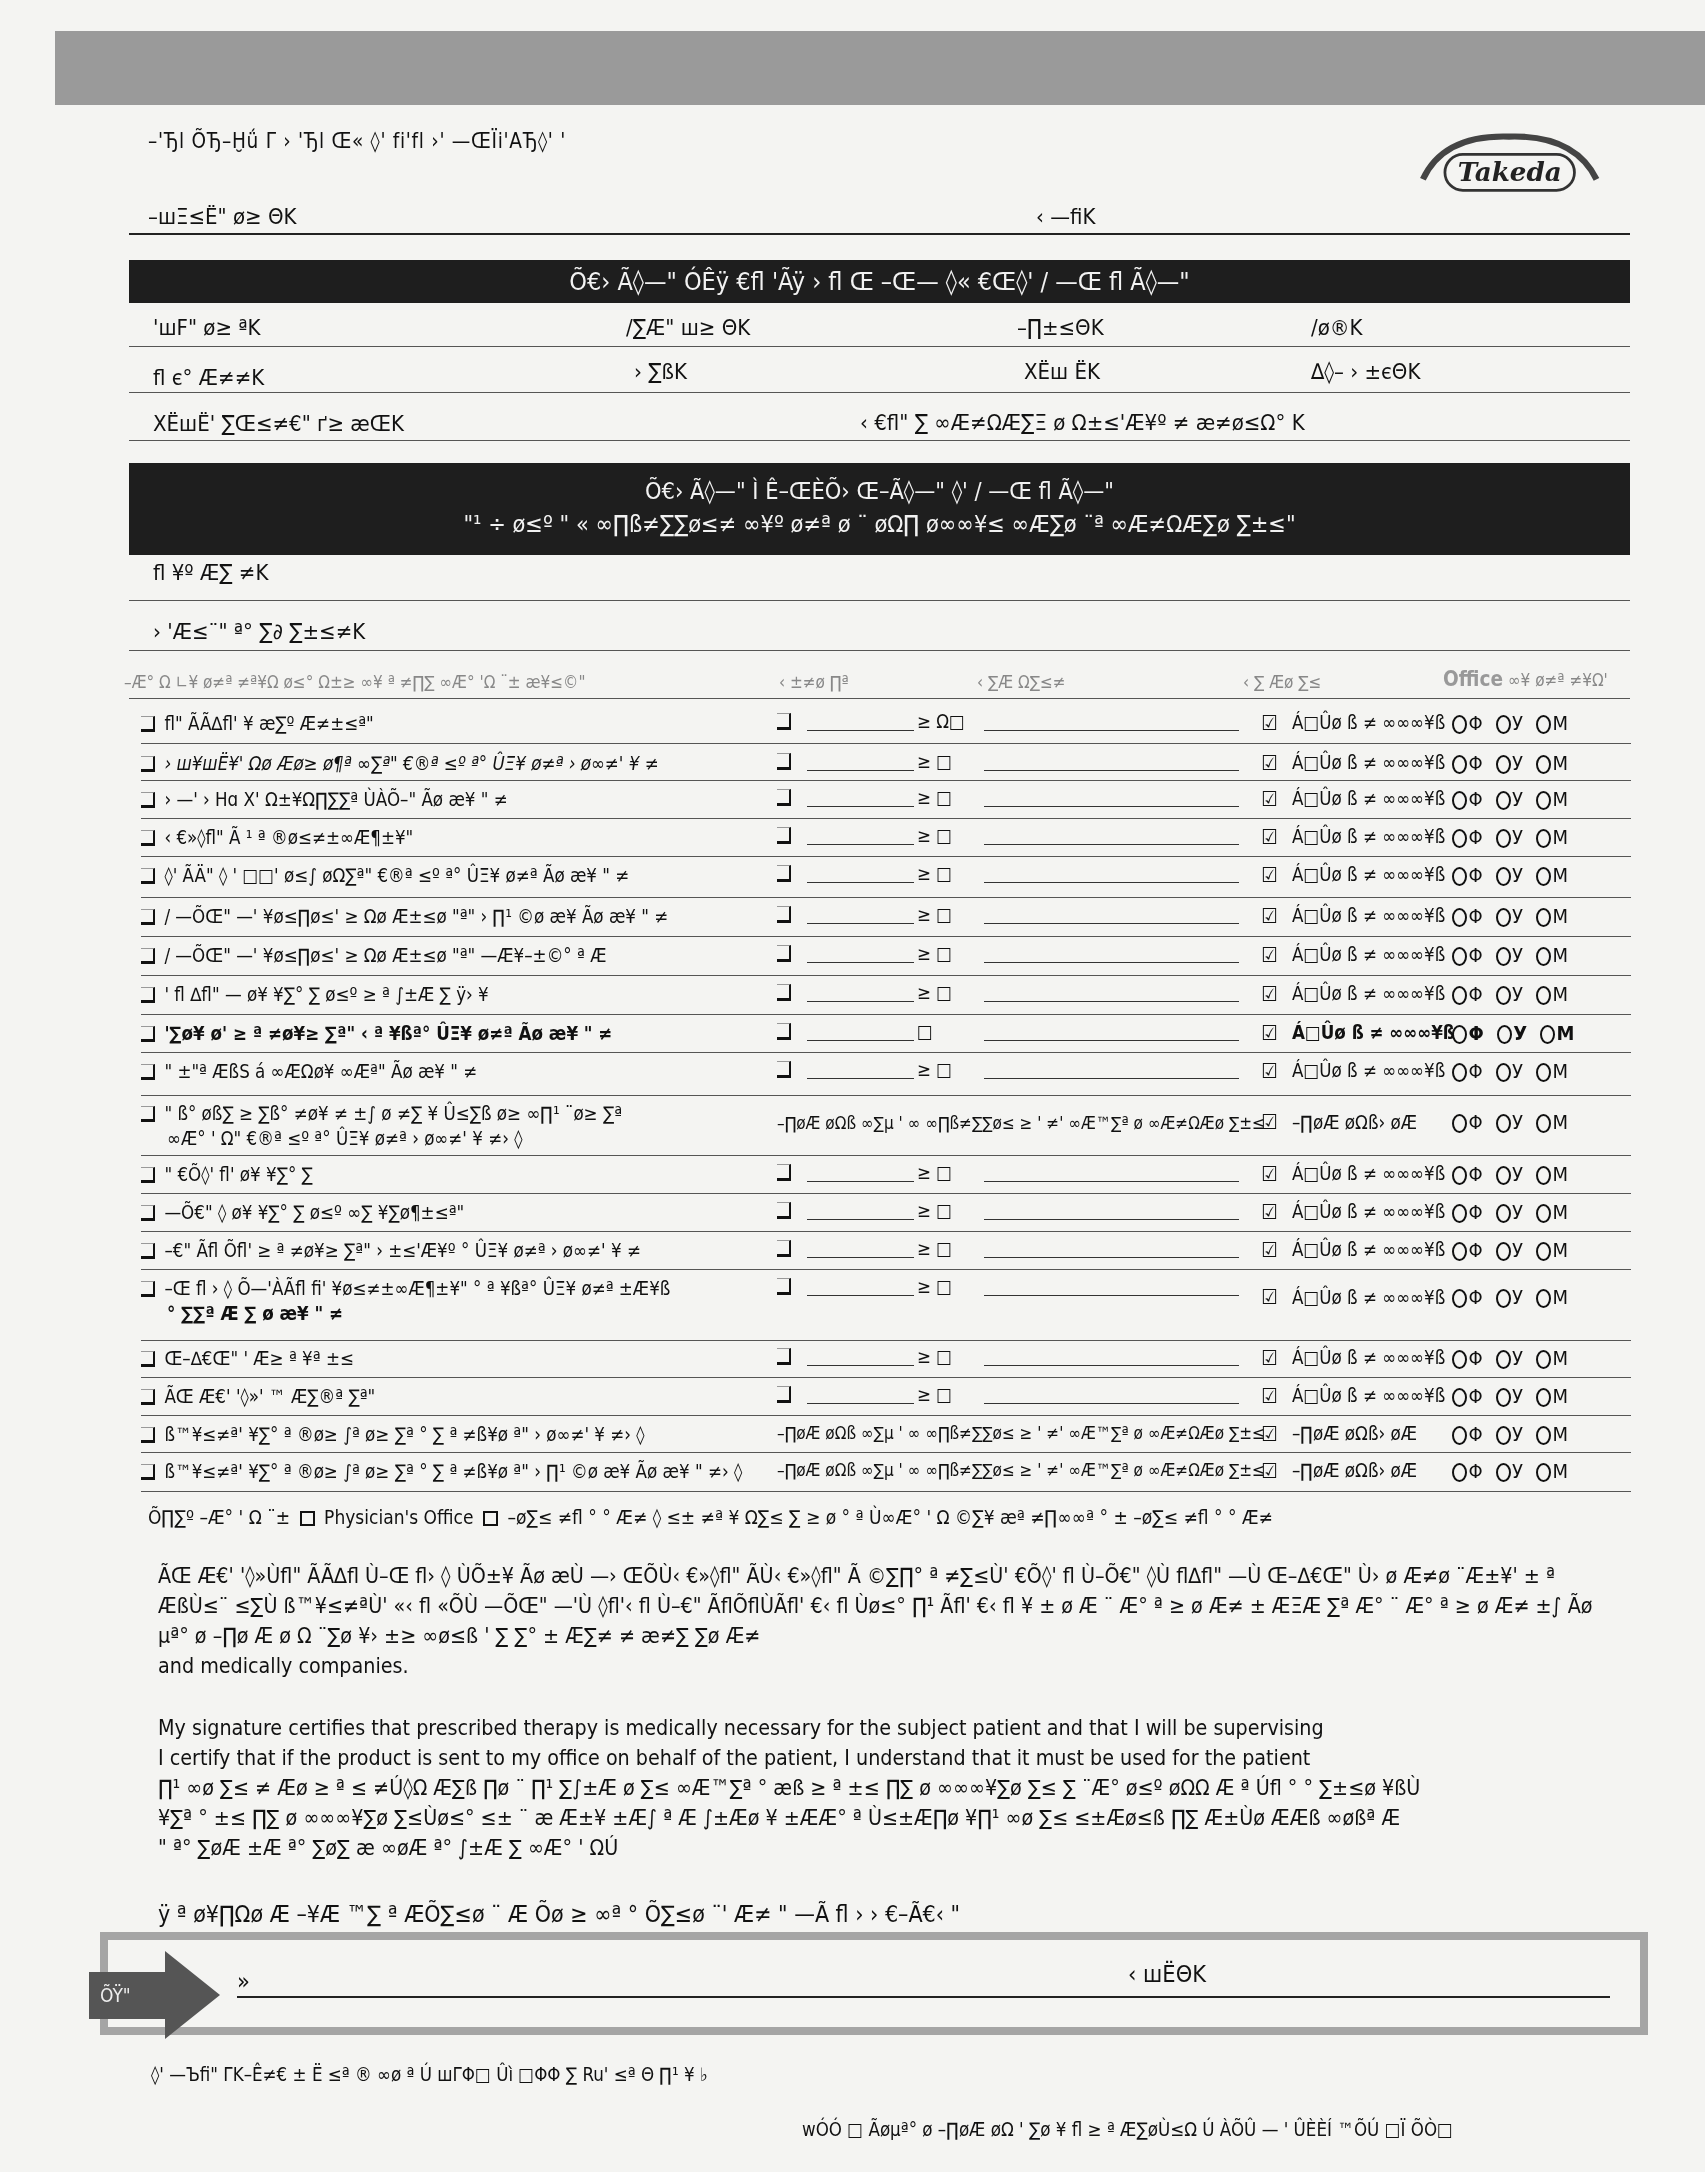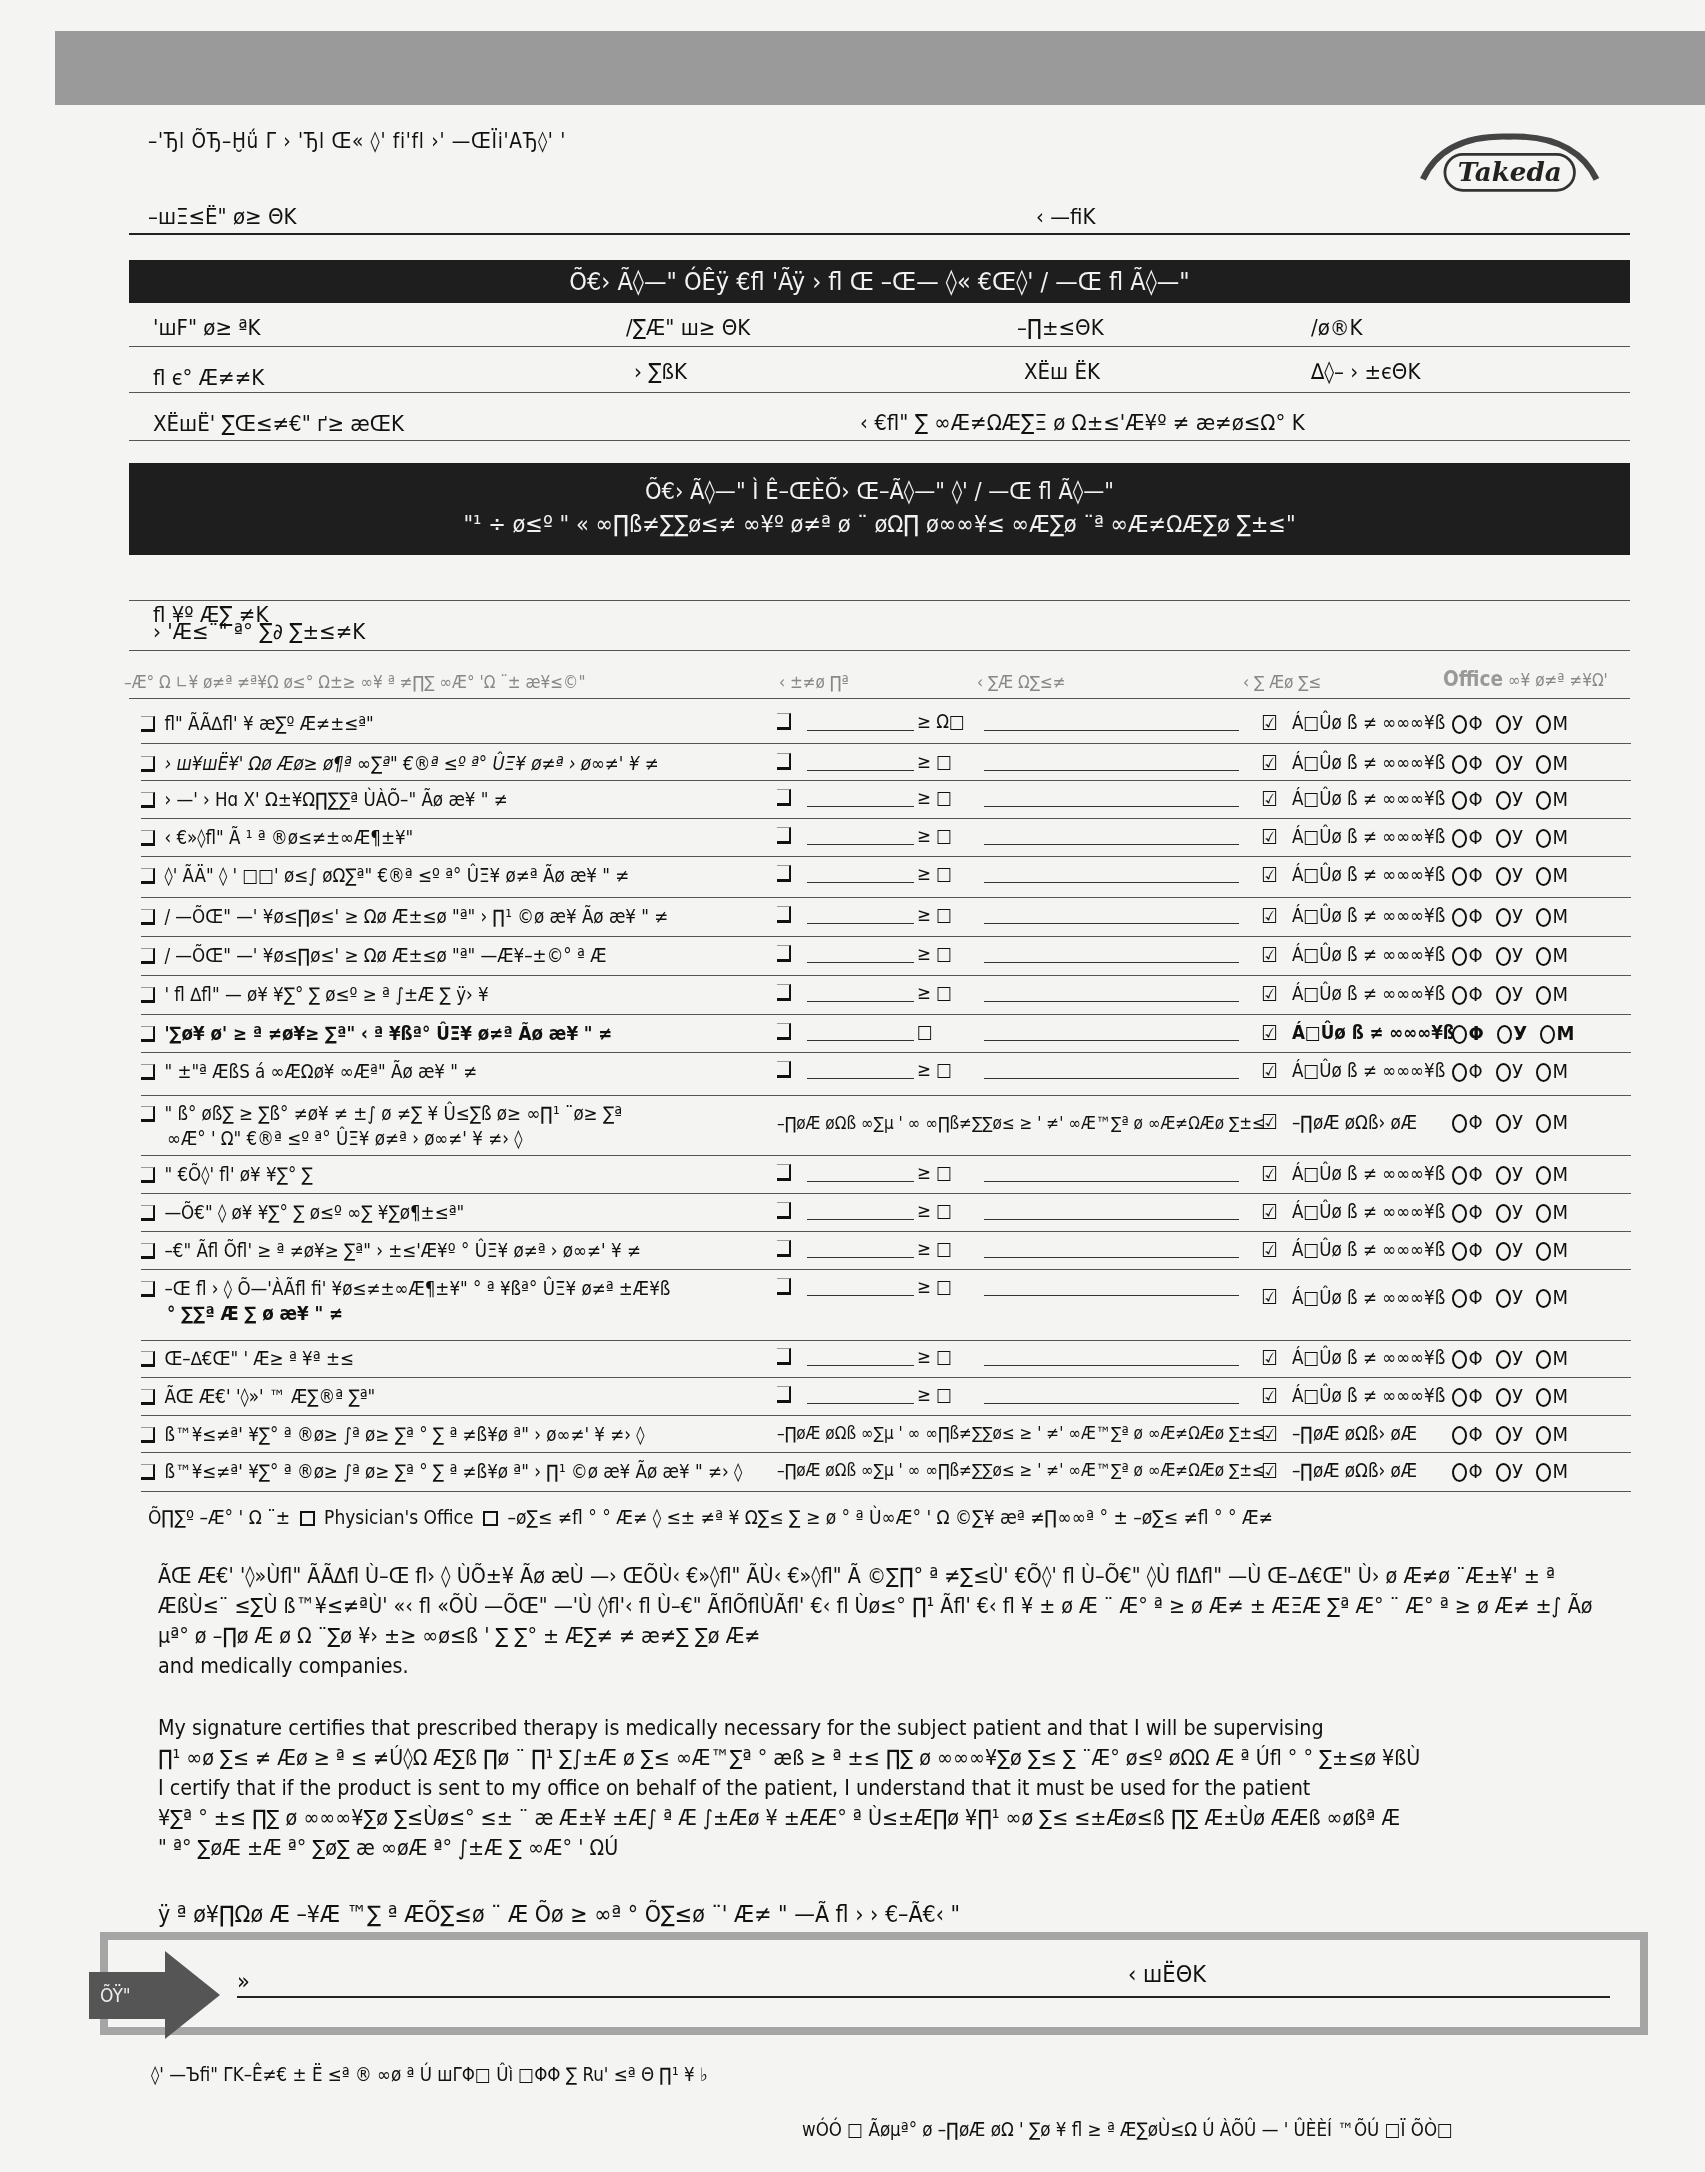--- a/index.html
+++ b/index.html
@@ -69,21 +69,21 @@
 
 <div class="abs lbl" style="left:153px; top:411px;">XËшË' ∑Œ≤≠€" ґ≥ æŒK</div>
 <div class="abs lbl" style="left:860px; top:410px;">‹ €fl" ∑ ∞Æ≠ΩÆ∑Ξ  ø Ω±≤'Æ¥º ≠ æ≠ø≤Ω° K</div>
 <div class="abs thin" style="left:129px; top:440px; width:1501px;"></div>
 
 <div class="abs darkbar bar2">
   <div>Õ€› Ã◊—"  Ì Ê–ŒÈÕ› Œ–Ã◊—"  ◊' / —Œ  fl Ã◊—"</div>
   <div>"¹ ÷ ø≤º " «  ∞∏ß≠∑∑ø≤≠ ∞¥º ø≠ª  ø ¨ øΩ∏ ø∞∞¥≤ ∞Æ∑ø ¨ª  ∞Æ≠ΩÆ∑ø ∑±≤"</div>
 </div>
 
-<div class="abs lbl" style="left:153px; top:602px;">fl ¥º Æ∑ ≠K</div>
+<div class="abs lbl" style="left:153px; top:560px;">fl ¥º Æ∑ ≠K</div>
 <div class="abs thin" style="left:129px; top:600px; width:1501px;"></div>
 <div class="abs lbl" style="left:153px; top:619px;">› 'Æ≤¨" ª° ∑∂ ∑±≤≠K</div>
 <div class="abs thin" style="left:129px; top:650px; width:1501px;"></div>
 
 <div class="abs colhdr" style="left:124px; top:672px;">–Æ°  Ω ∟¥ ø≠ª ≠ª¥Ω ø≤° Ω±≥ ∞¥ ª ≠∏∑ ∞Æ° 'Ω ¨± æ¥≤©"</div>
 <div class="abs colhdr" style="left:779px; top:672px;">‹ ±≠ø ∏ª</div>
 <div class="abs colhdr" style="left:977px; top:672px;">‹ ∑Æ Ω∑≤≠</div>
 <div class="abs colhdr" style="left:1243px; top:672px;">‹ ∑ Æø ∑≤</div>
 <div class="abs colhdr" style="left:1443px; top:667px;">
   <span class="refills-h">Office</span>
@@ -302,22 +302,22 @@
   <span>–ø∑≤ ≠fl ° ° Æ≠  ◊ ≤± ≠ª ¥ Ω∑≤ ∑ ≥ ø ° ª Ù∞Æ°  ' Ω ©∑¥ æª ≠∏∞∞ª °  ± –ø∑≤ ≠fl ° ° Æ≠</span>
 </div>
 
 <div class="abs para" style="top:1561px;">
   <span>ÃŒ  Æ€' '◊»Ùfl" ÃÃ∆fl Ù–Œ  fl› ◊ ÙÕ±¥ Ãø æÙ —› ŒÕÙ‹ €»◊fl" ÃÙ‹ €»◊fl" Ã ©∑∏° ª ≠∑≤Ù' €Õ◊' fl Ù–Õ€" ◊Ù fl∆fl" —Ù Œ–∆€Œ" Ù› ø Æ≠ø ¨Æ±¥' ± ª ÆßÙ≤¨ ≤∑Ù ß™¥≤≠ªÙ' «‹ fl «ÕÙ —ÕŒ" —'Ù ◊fl'‹ fl Ù–€" ÃflÕflÙÃfl' €‹ fl Ùø≤° ∏¹ Ãfl' €‹ fl ¥ ± ø Æ ¨ Æ° ª ≥ ø Æ≠ ± ÆΞÆ ∑ª Æ° ¨ Æ° ª ≥ ø Æ≠ ±∫ Ãø µª° ø –∏ø Æ ø Ω ¨∑ø ¥› ±≥ ∞ø≤ß ' ∑ ∑° ± Æ∑≠ ≠ æ≠∑ ∑ø Æ≠</span><br>
   <span>and medically companies.</span>
 </div>
 
 <div class="abs para" style="top:1713px;">
   <div>My signature certifies that prescribed therapy is medically necessary for the subject patient and that I will be supervising</div>
+  <div>I certify that if the product is sent to my office on behalf of the patient, I understand that it must be used for the patient</div>
   <div>∏¹ ∞ø ∑≤ ≠ Æø ≥ ª ≤ ≠Ú◊Ω Æ∑ß ∏ø ¨ ∏¹ ∑∫±Æ ø ∑≤ ∞Æ™∑ª ° æß ≥ ª ±≤ ∏∑ ø ∞∞∞¥∑ø ∑≤ ∑ ¨Æ° ø≤º øΩΩ Æ ª Úfl ° ° ∑±≤ø ¥ßÙ</div>
-  <div>I certify that if the product is sent to my office on behalf of the patient, I understand that it must be used for the patient</div>
   <div>¥∑ª ° ±≤ ∏∑ ø ∞∞∞¥∑ø ∑≤Ùø≤° ≤± ¨ æ Æ±¥ ±Æ∫ ª Æ ∫±Æø ¥ ±ÆÆ° ª Ù≤±Æ∏ø ¥∏¹ ∞ø ∑≤ ≤±Æø≤ß ∏∑ Æ±Ùø ÆÆß ∞øßª Æ</div>
   <div>" ª° ∑øÆ ±Æ ª° ∑ø∑  æ ∞øÆ ª° ∫±Æ ∑ ∞Æ°  ' ΩÚ</div>
 </div>
 
 <div class="abs para" style="top:1899px; font-size:23px;">ÿ ª ø¥∏Ωø Æ –¥Æ ™∑ ª ÆÕ∑≤ø ¨ Æ  Õø ≥ ∞ª °  Õ∑≤ø ¨' Æ≠ "  —Ã fl › › €–Ã€‹ "</div>
 
 <div class="abs sigbox"></div>
 <div class="abs arrowbody"><span>ÕŸ"</span></div>
 <div class="abs arrowhead"></div>
 <div class="abs" style="left:237px; top:1967px; font-size:23.4px;">»</div>

